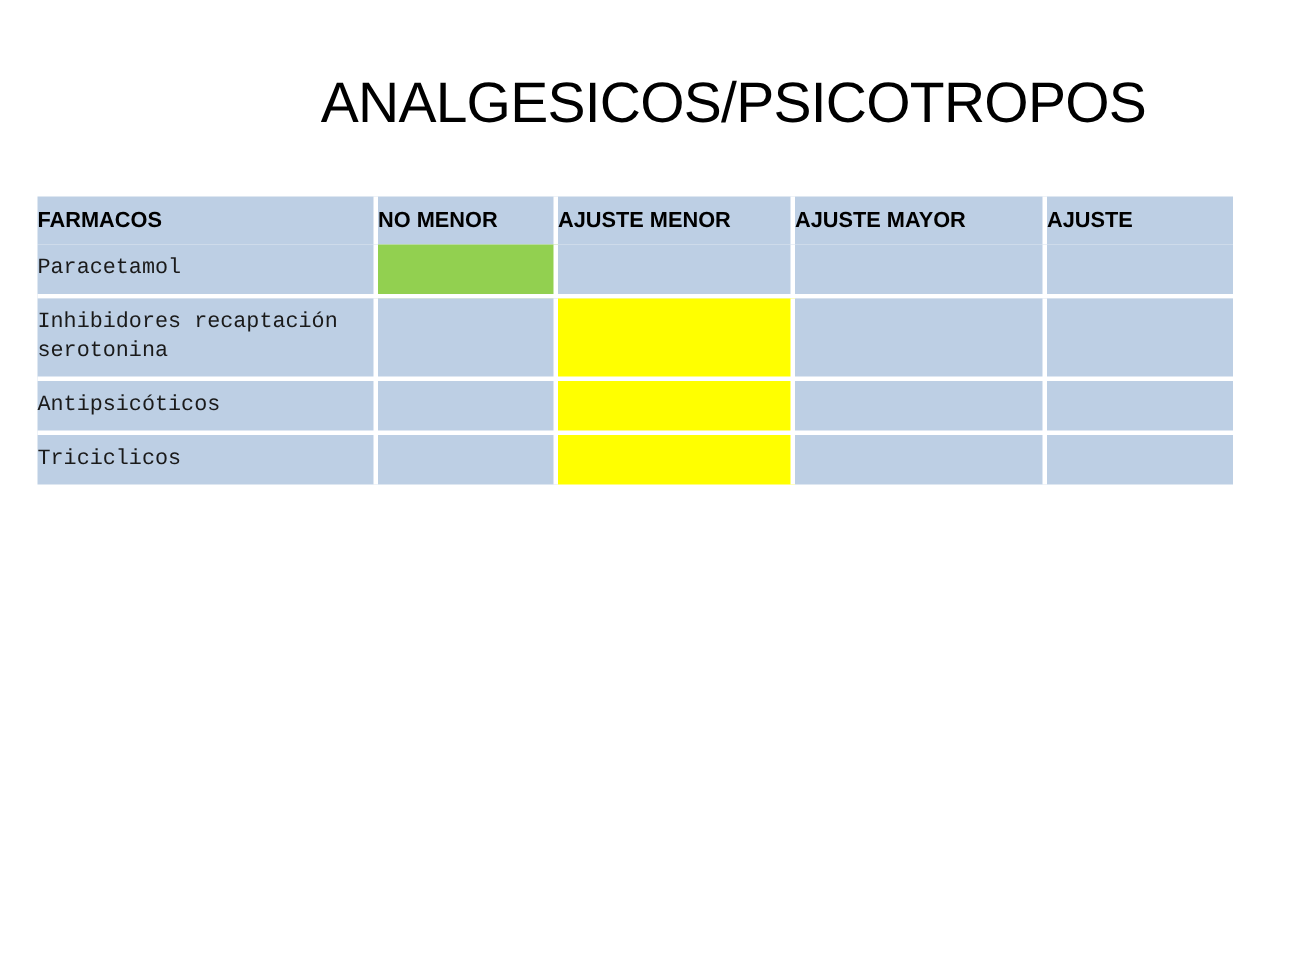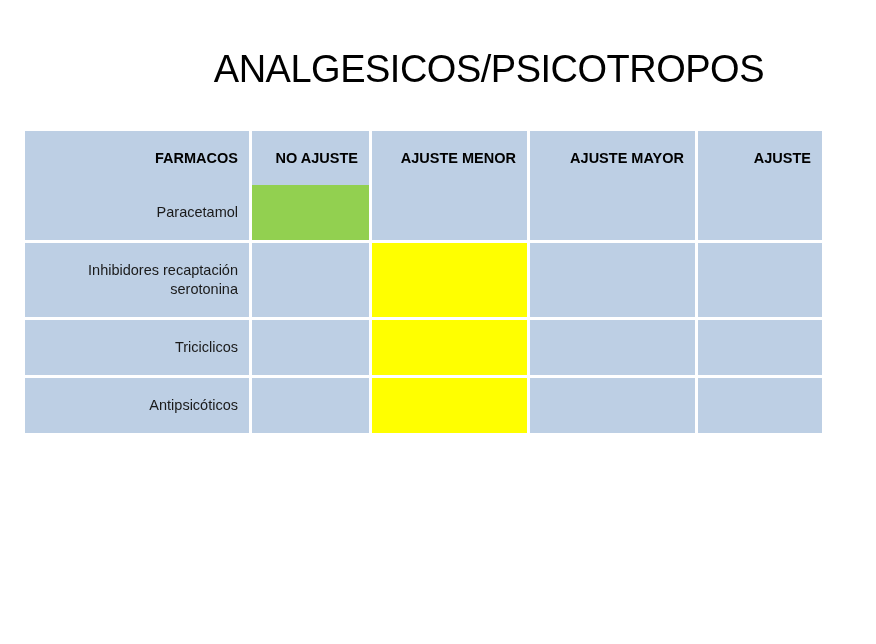--- a/index.html
+++ b/index.html
@@ -51,23 +51,23 @@
     width: 797px;
     table-layout: fixed;
     background: #ffffff;
   }
 
   table.matrix td,
   table.matrix th {
     background: #bdcfe4;
     border-right: 3px solid #ffffff;
     border-bottom: 3px solid #ffffff;
-    padding: 11px;
+    padding: 0;
     vertical-align: middle;
-    text-align: right;
+    text-align: left;
   }
 
   table.matrix tr > *:last-child {
     border-right: none;
   }
   table.matrix tr:last-child > * {
     border-bottom: none;
   }
 
   
@@ -91,21 +91,21 @@
   tbody td {
     height: 33px;
   }
 
   td.label-cell {
     font-size: 14.5px;
     font-weight: 400;
     color: #1a1a1a;
     padding: 2px 6px 2px 8px;
     line-height: 19px;
-    font-family: Liberation Sans, sans-serif;
+    font-family: Liberation Mono, monospace;
   }
 
   tr.tall td {
     height: 52px;
   }
 
   
   td.mark { }
 </style>
 </head>
@@ -120,21 +120,21 @@
       <colgroup>
         <col class="c-farmacos">
         <col class="c-noajuste">
         <col class="c-menor">
         <col class="c-mayor">
         <col class="c-evitar">
       </colgroup>
       <thead>
         <tr>
           <th>FARMACOS</th>
-          <th>NO AJUSTE</th>
+          <th>NO MENOR</th>
           <th>AJUSTE MENOR</th>
           <th>AJUSTE MAYOR</th>
           <th>AJUSTE</th>
         </tr>
       </thead>
       <tbody id="matrix-body">
           <tr>
             <td class="label-cell">Paracetamol</td>
             <td class="mark" style="background: rgb(146, 208, 80);"></td>
             <td class="mark" style="background: rgb(189, 207, 228);"></td>
@@ -142,28 +142,28 @@
             <td class="mark" style="background: rgb(189, 207, 228);"></td>
           </tr>
           <tr class="tall">
             <td class="label-cell">Inhibidores recaptación serotonina</td>
             <td class="mark" style="background: rgb(189, 207, 228);"></td>
             <td class="mark" style="background: rgb(255, 255, 0);"></td>
             <td class="mark" style="background: rgb(189, 207, 228);"></td>
             <td class="mark" style="background: rgb(189, 207, 228);"></td>
           </tr>
           <tr>
-            <td class="label-cell">Triciclicos</td>
+            <td class="label-cell">Antipsicóticos</td>
             <td class="mark" style="background: rgb(189, 207, 228);"></td>
             <td class="mark" style="background: rgb(255, 255, 0);"></td>
             <td class="mark" style="background: rgb(189, 207, 228);"></td>
             <td class="mark" style="background: rgb(189, 207, 228);"></td>
           </tr>
           <tr>
-            <td class="label-cell">Antipsicóticos</td>
+            <td class="label-cell">Triciclicos</td>
             <td class="mark" style="background: rgb(189, 207, 228);"></td>
             <td class="mark" style="background: rgb(255, 255, 0);"></td>
             <td class="mark" style="background: rgb(189, 207, 228);"></td>
             <td class="mark" style="background: rgb(189, 207, 228);"></td>
           </tr>
         </tbody>
     </table>
   </div>
 
 </div>

